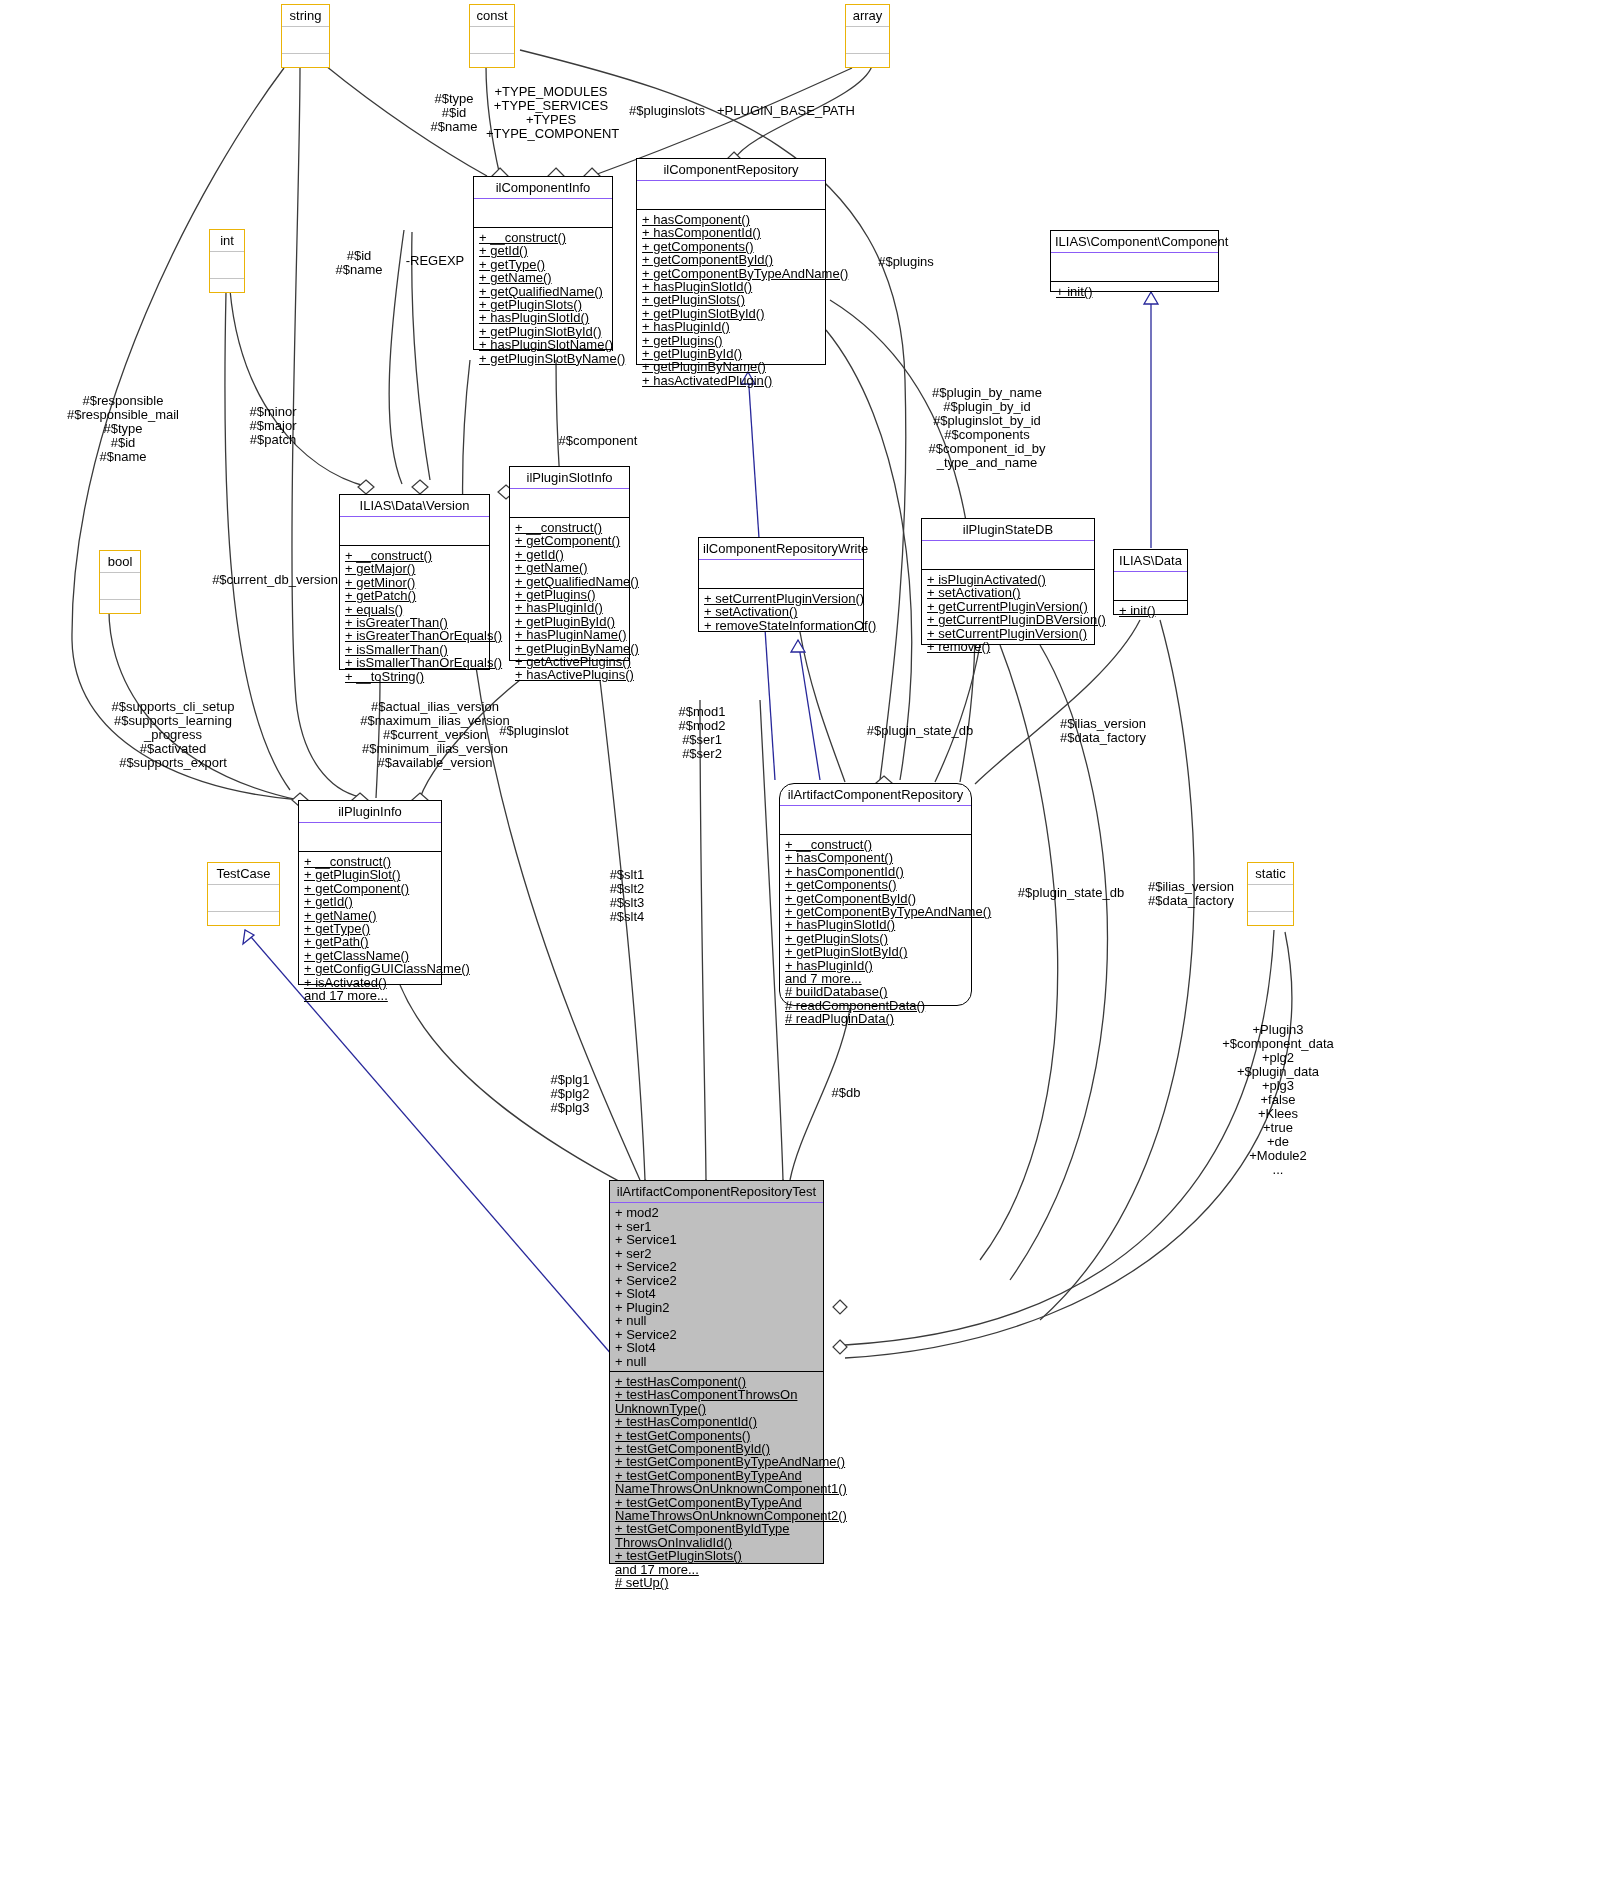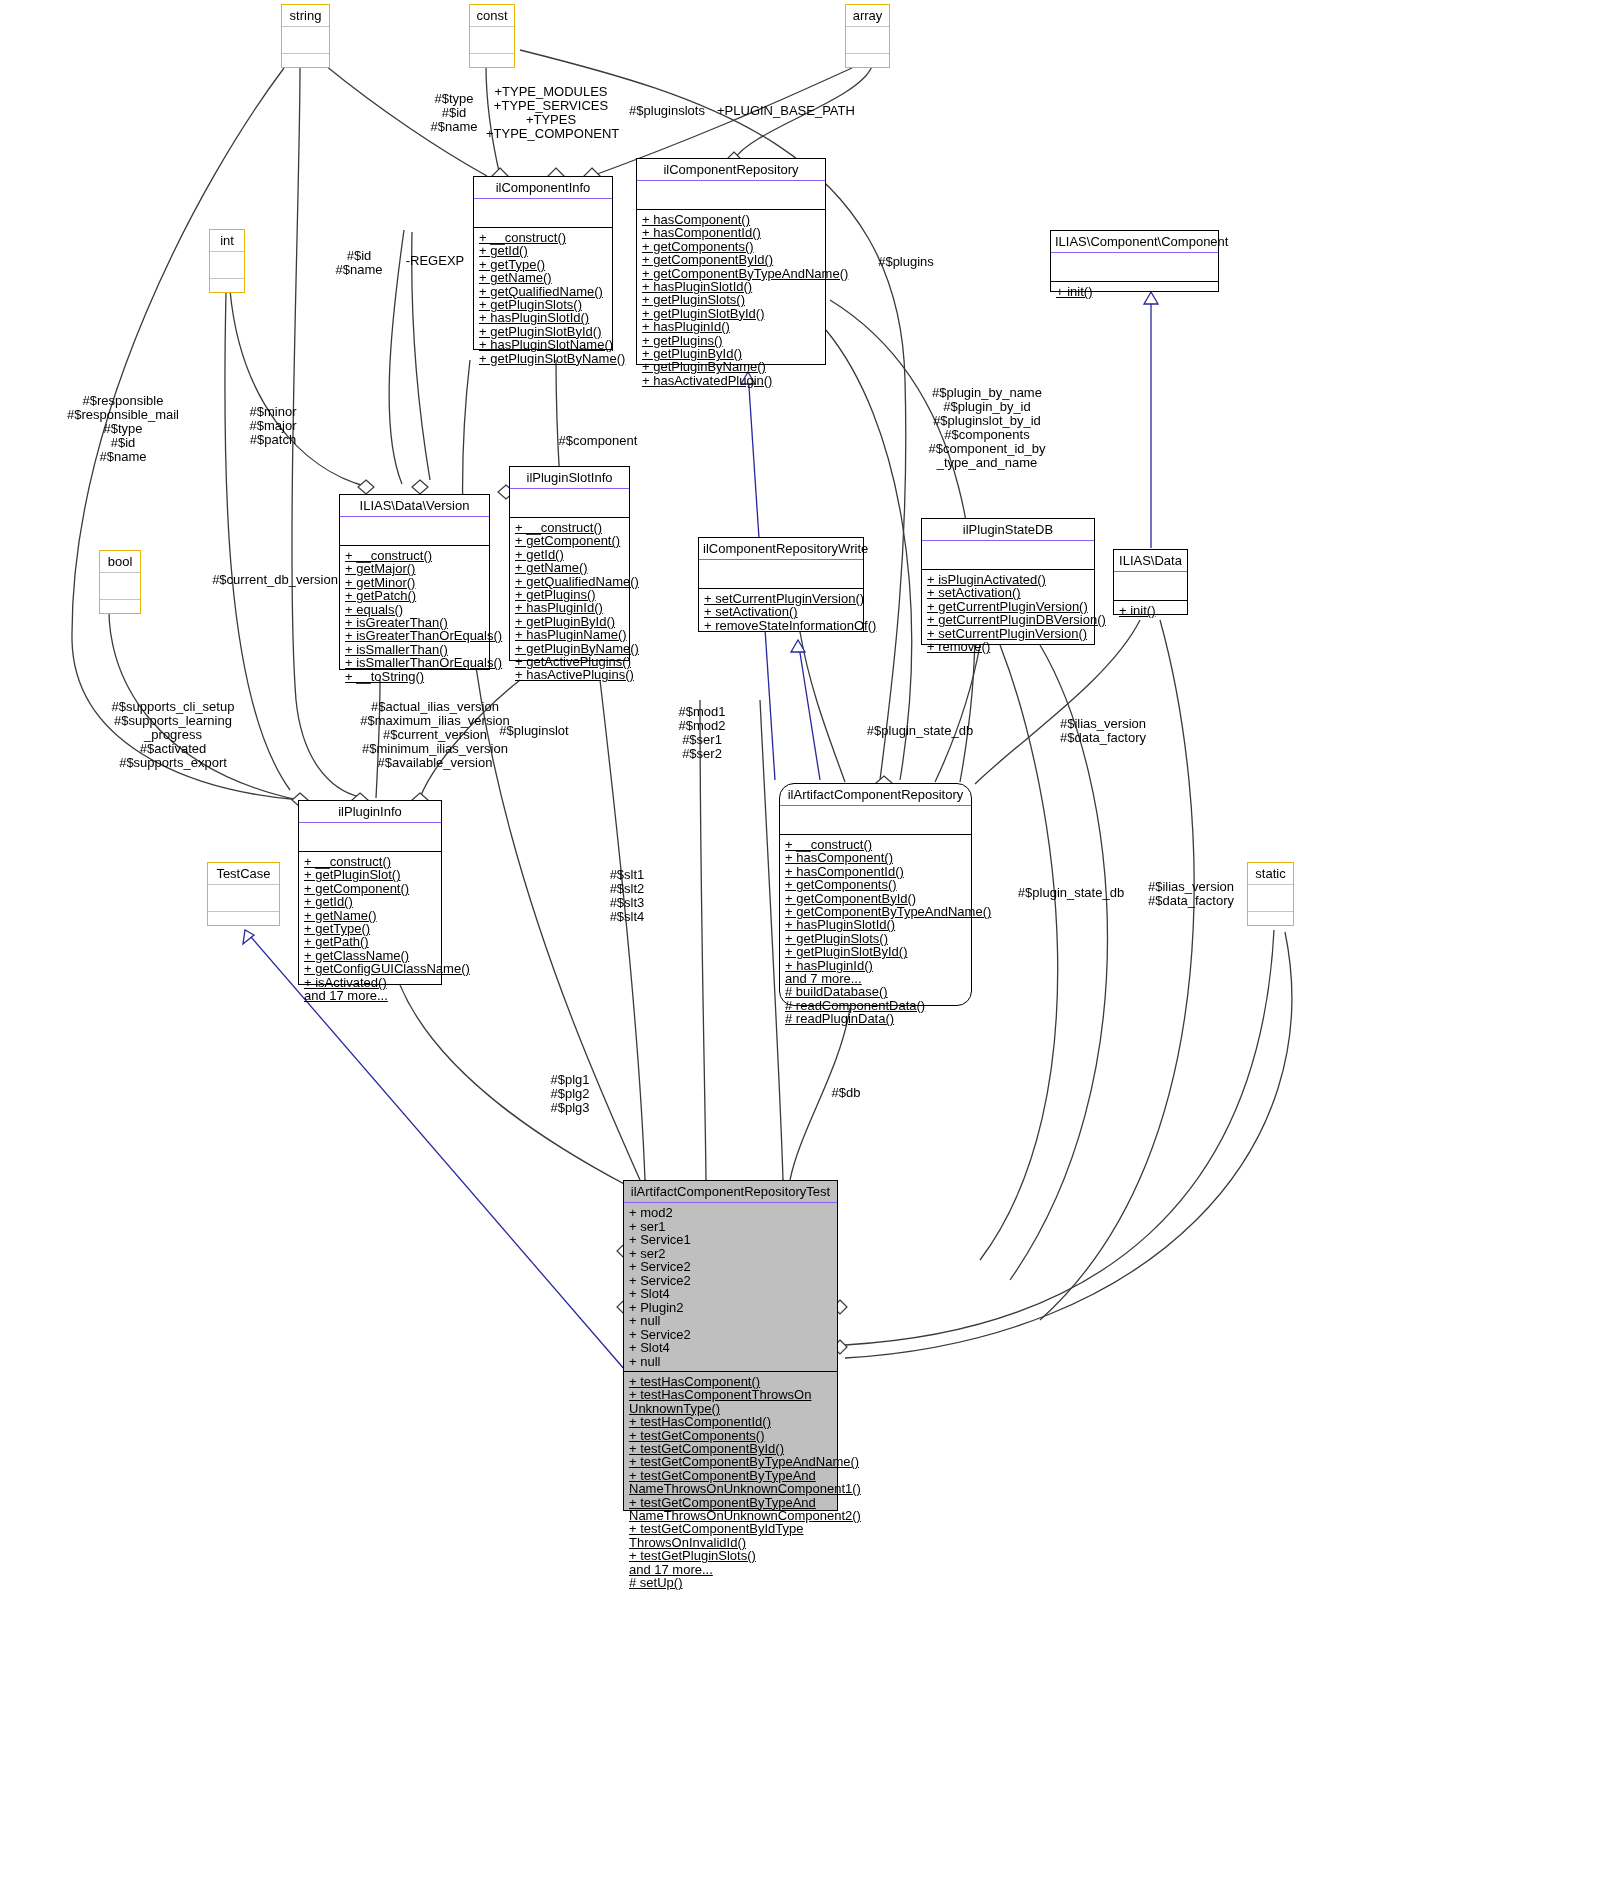--- a/index.html
+++ b/index.html
@@ -319,21 +319,21 @@
       <div class="row">+ getPluginSlots()</div>
       <div class="row">+ getPluginSlotById()</div>
       <div class="row">+ hasPluginId()</div>
       <div class="row">and 7 more...</div>
       <div class="row"># buildDatabase()</div>
       <div class="row"># readComponentData()</div>
       <div class="row"># readPluginData()</div>
     </div>
   </div>
 
-  <div class="node grey" style="left:623px;top:1180px;width:215px;height:331px;">
+  <div class="node grey" style="left:609px;top:1180px;width:215px;height:384px;">
     <div class="title">ilArtifactComponentRepositoryTest</div>
     <div class="attrs">
       <div class="row">+ mod2</div>
       <div class="row">+ ser1</div>
       <div class="row">+ Service1</div>
       <div class="row">+ ser2</div>
       <div class="row">+ Service2</div>
       <div class="row">+ Service2</div>
       <div class="row">+ Slot4</div>
       <div class="row">+ Plugin2</div>
@@ -413,14 +413,25 @@
 #$slt2
 #$slt3
 #$slt4</div>
   <div class="lbl" style="left:1006px;top:886px;width:130px;">#$plugin_state_db</div>
   <div class="lbl" style="left:1123px;top:880px;width:136px;">#$ilias_version
 #$data_factory</div>
   <div class="lbl" style="left:518px;top:1073px;width:104px;">#$plg1
 #$plg2
 #$plg3</div>
   <div class="lbl" style="left:806px;top:1086px;width:80px;">#$db</div>
+  <div class="lbl" style="left:1203px;top:1023px;width:150px;">+Plugin3
++$component_data
++plg2
++$plugin_data
++plg3
++false
++Klees
++true
++de
++Module2
+...</div>
 
 </div>
 
 </body></html>

